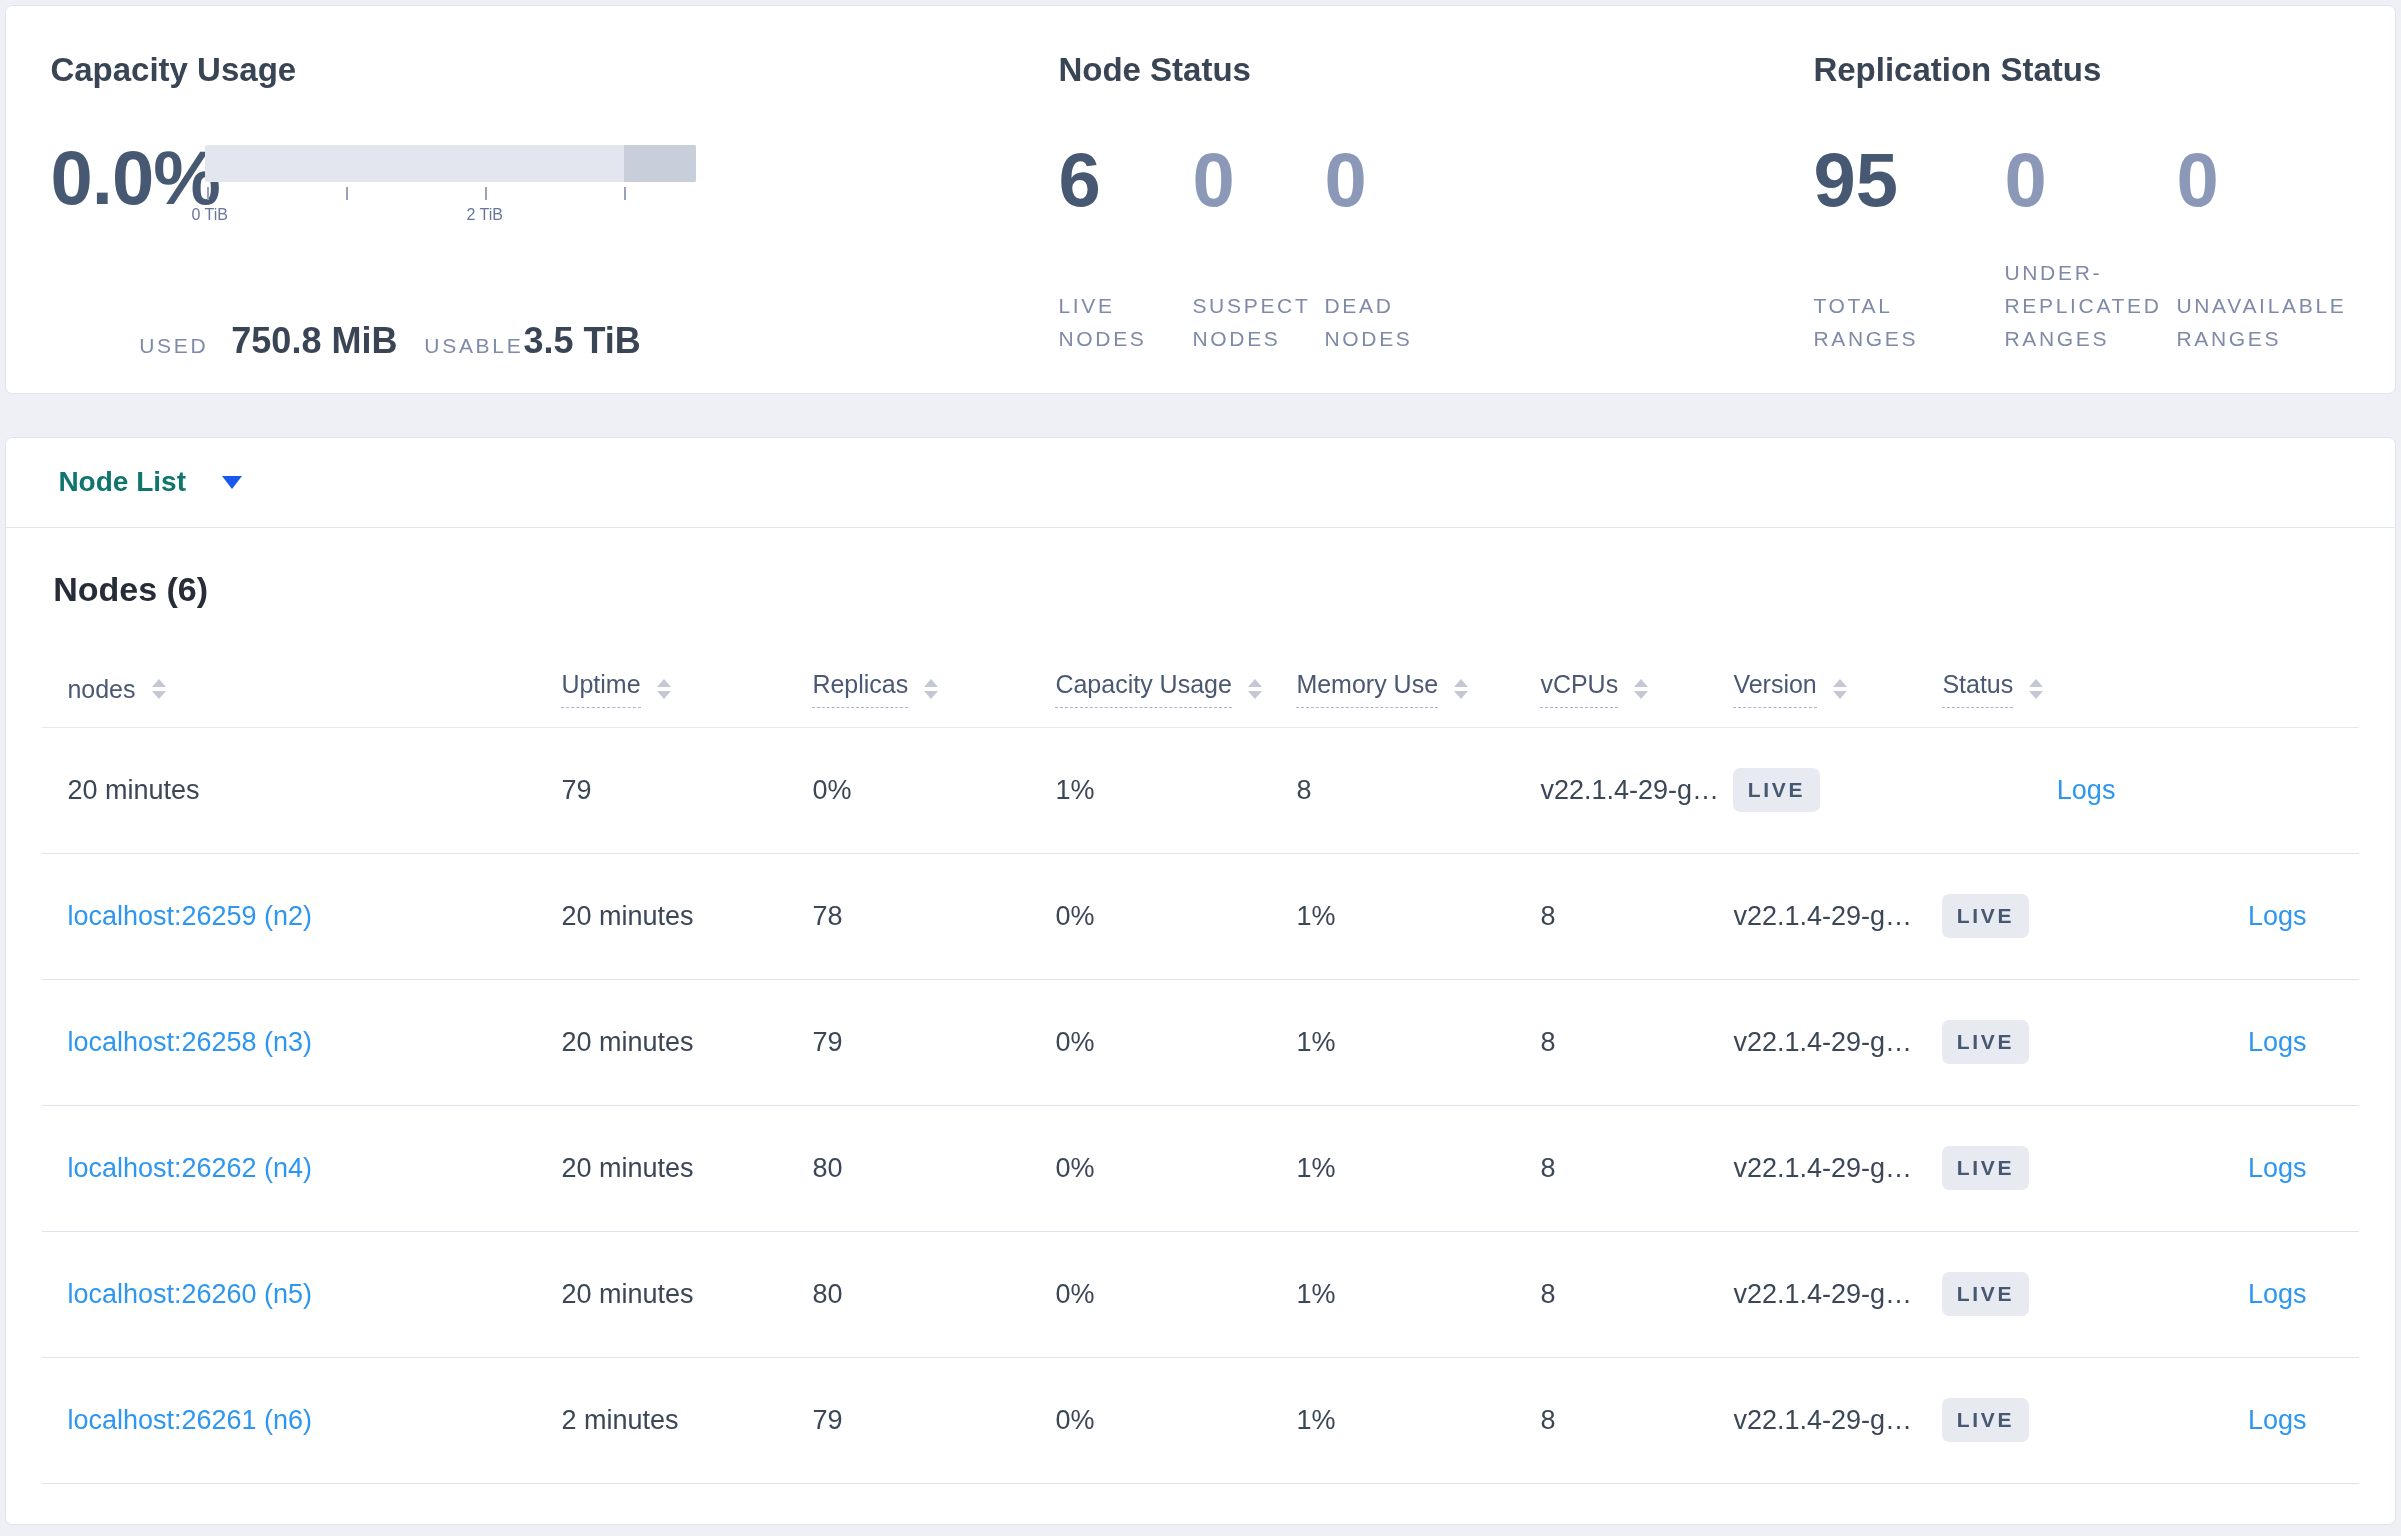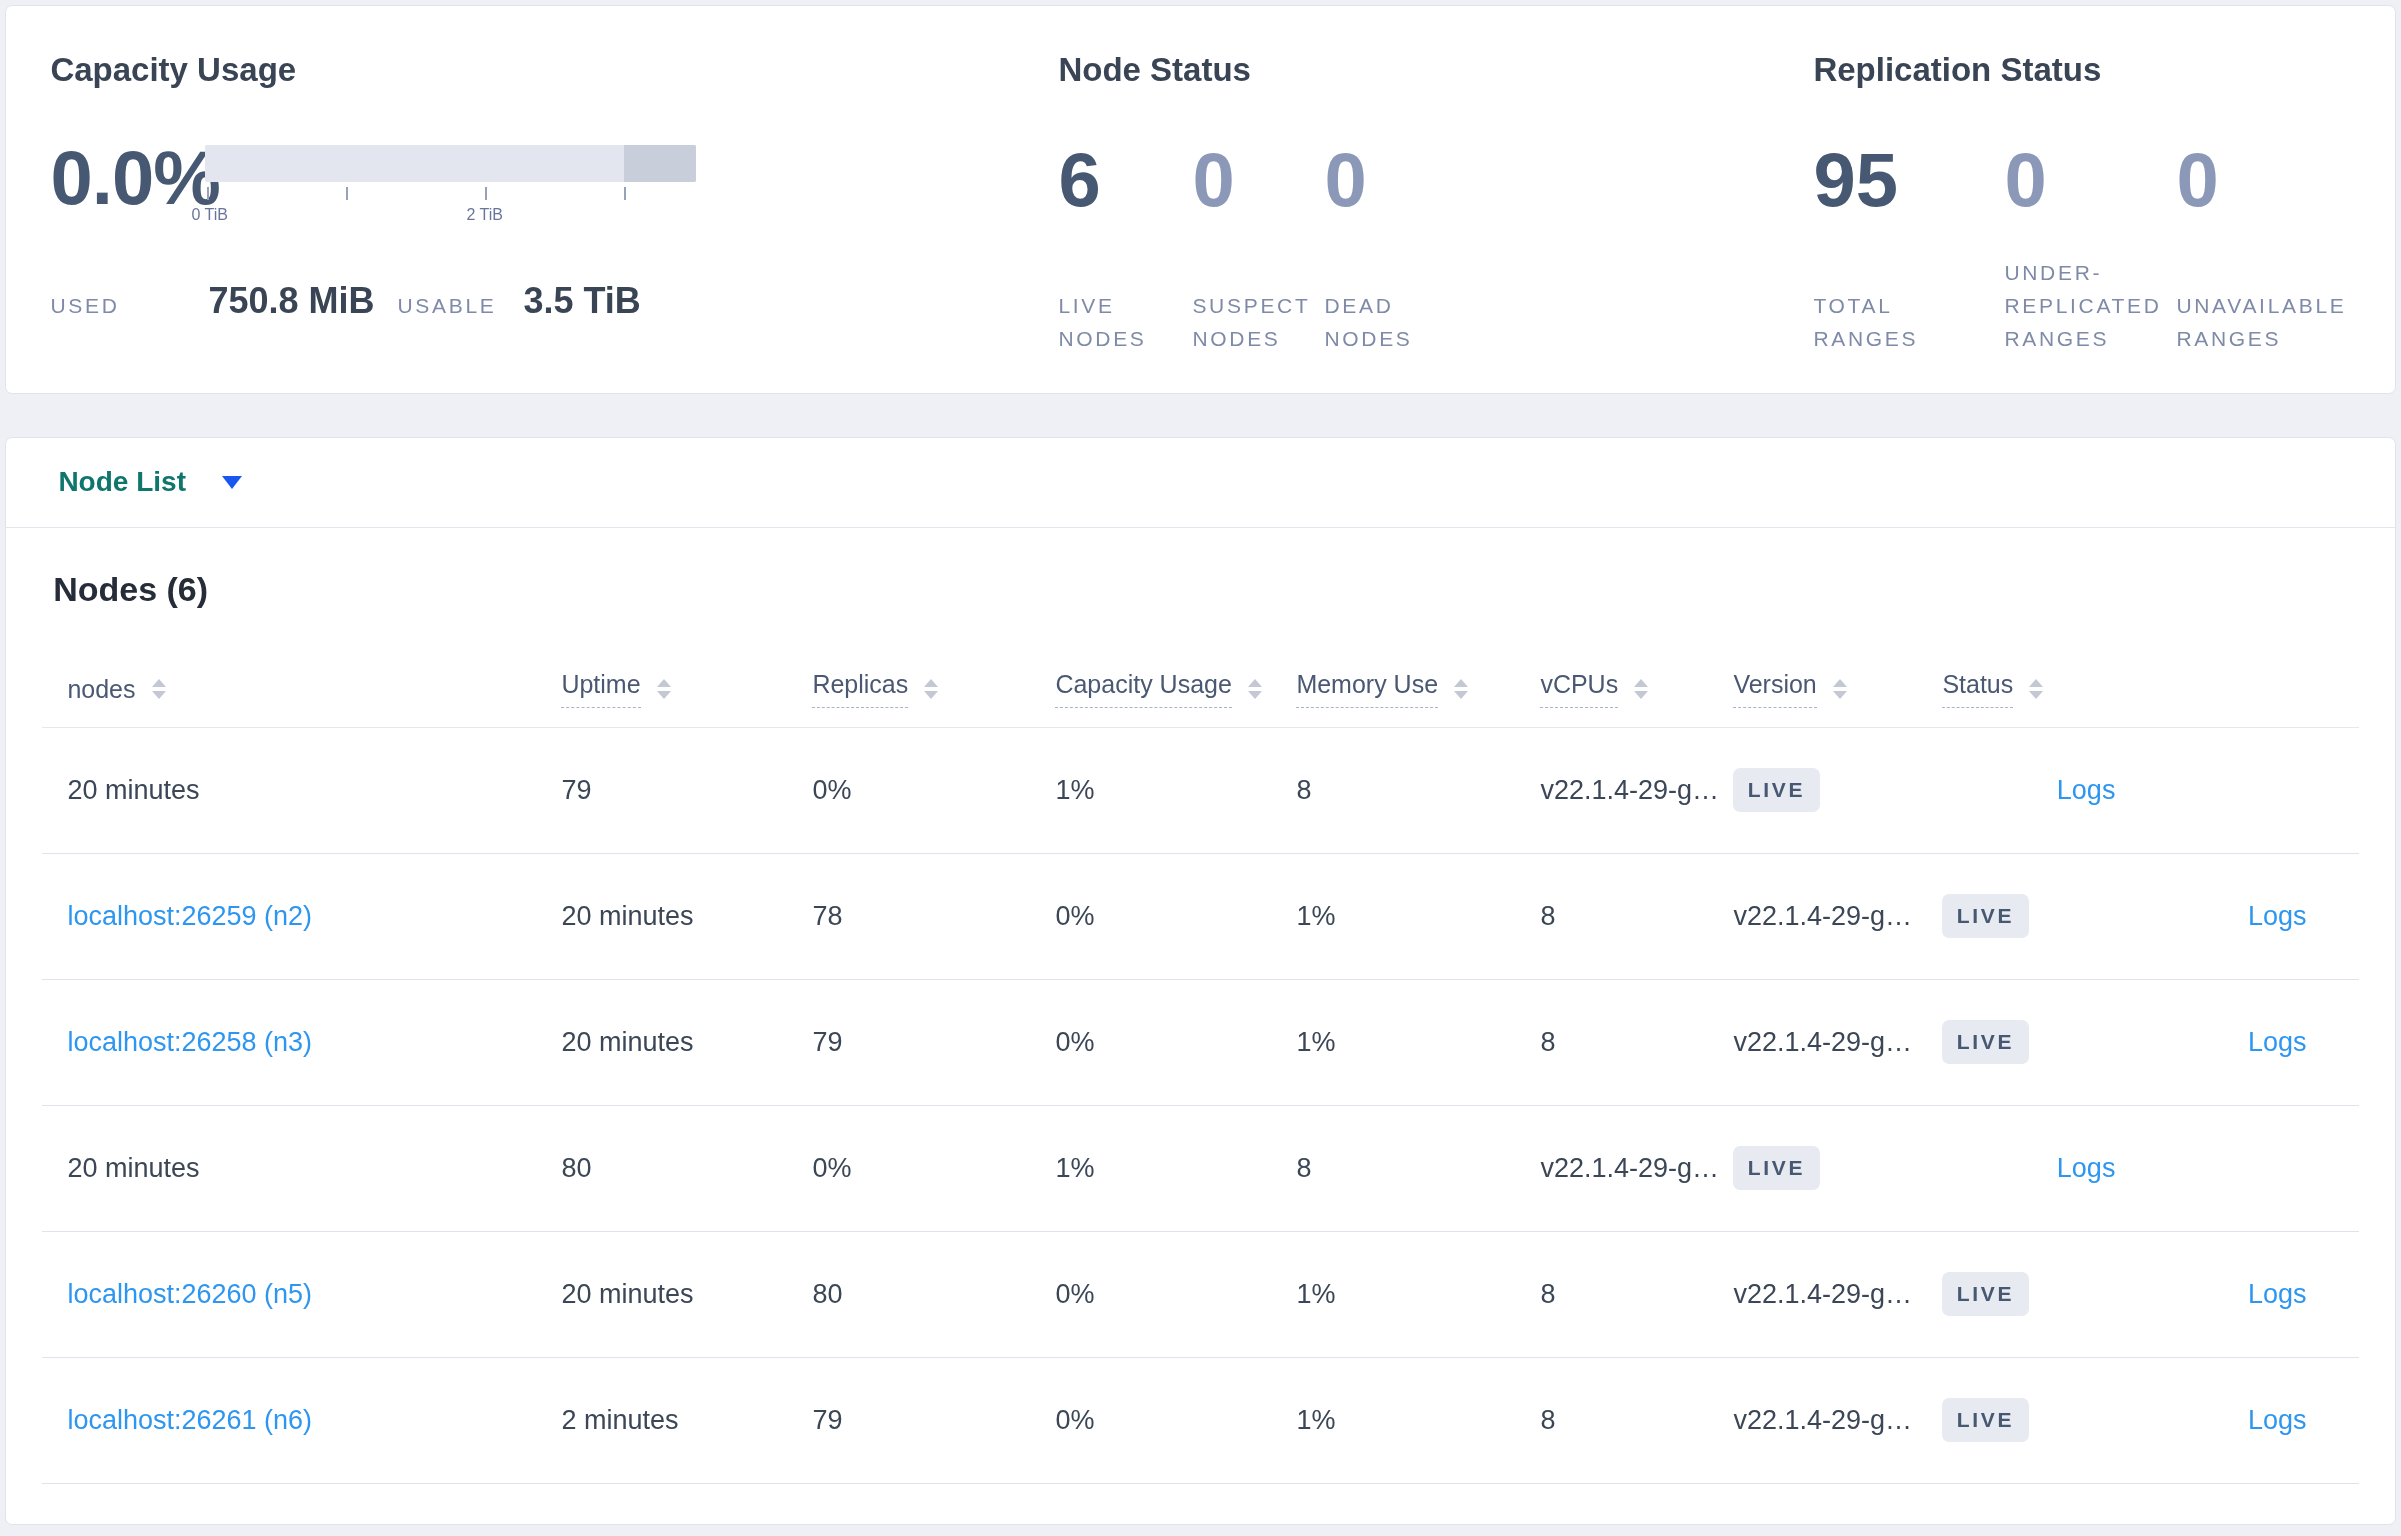--- a/index.html
+++ b/index.html
@@ -58,21 +58,21 @@
   }
   .cap-tick-labels { position:relative; height:27px; margin-top:3.6px; }
   .cap-tick-label {
     position:absolute;
     transform:translateX(-50%);
     font-size:16px;
     color:#69769b;
     white-space:nowrap;
   }
   .cap-values {
-    display:flex; align-items:baseline; margin-top:47px;
+    display:flex; align-items:baseline; margin-top:87px;text-align:right;
   }
   .kv-label {
     font-size:21px; letter-spacing:2.7px; color:#7e8aa8; font-weight:400;
   }
   .kv-value {
     font-size:36px; font-weight:700; color:#394455;
   }
   .cap-values .kv-label:first-child { width:158px; }
   .cap-values .kv-value:nth-child(2) { width:189px; }
   .cap-values .kv-label:nth-child(3) { width:126px; }
@@ -327,20 +327,21 @@
       <div class="cell">79</div>
       <div class="cell">0%</div>
       <div class="cell">1%</div>
       <div class="cell">8</div>
       <div class="cell">v22.1.4-29-g…</div>
       <div class="cell"><span class="badge">LIVE</span></div>
       <div class="cell logs-cell"><a class="link">Logs</a></div>
     </div>
 
     <div class="trow">
+      <div class="cell"><a class="link">localhost:26262 (n4)</a></div>
       <div class="cell">20 minutes</div>
       <div class="cell">80</div>
       <div class="cell">0%</div>
       <div class="cell">1%</div>
       <div class="cell">8</div>
       <div class="cell">v22.1.4-29-g…</div>
       <div class="cell"><span class="badge">LIVE</span></div>
       <div class="cell logs-cell"><a class="link">Logs</a></div>
     </div>
 

